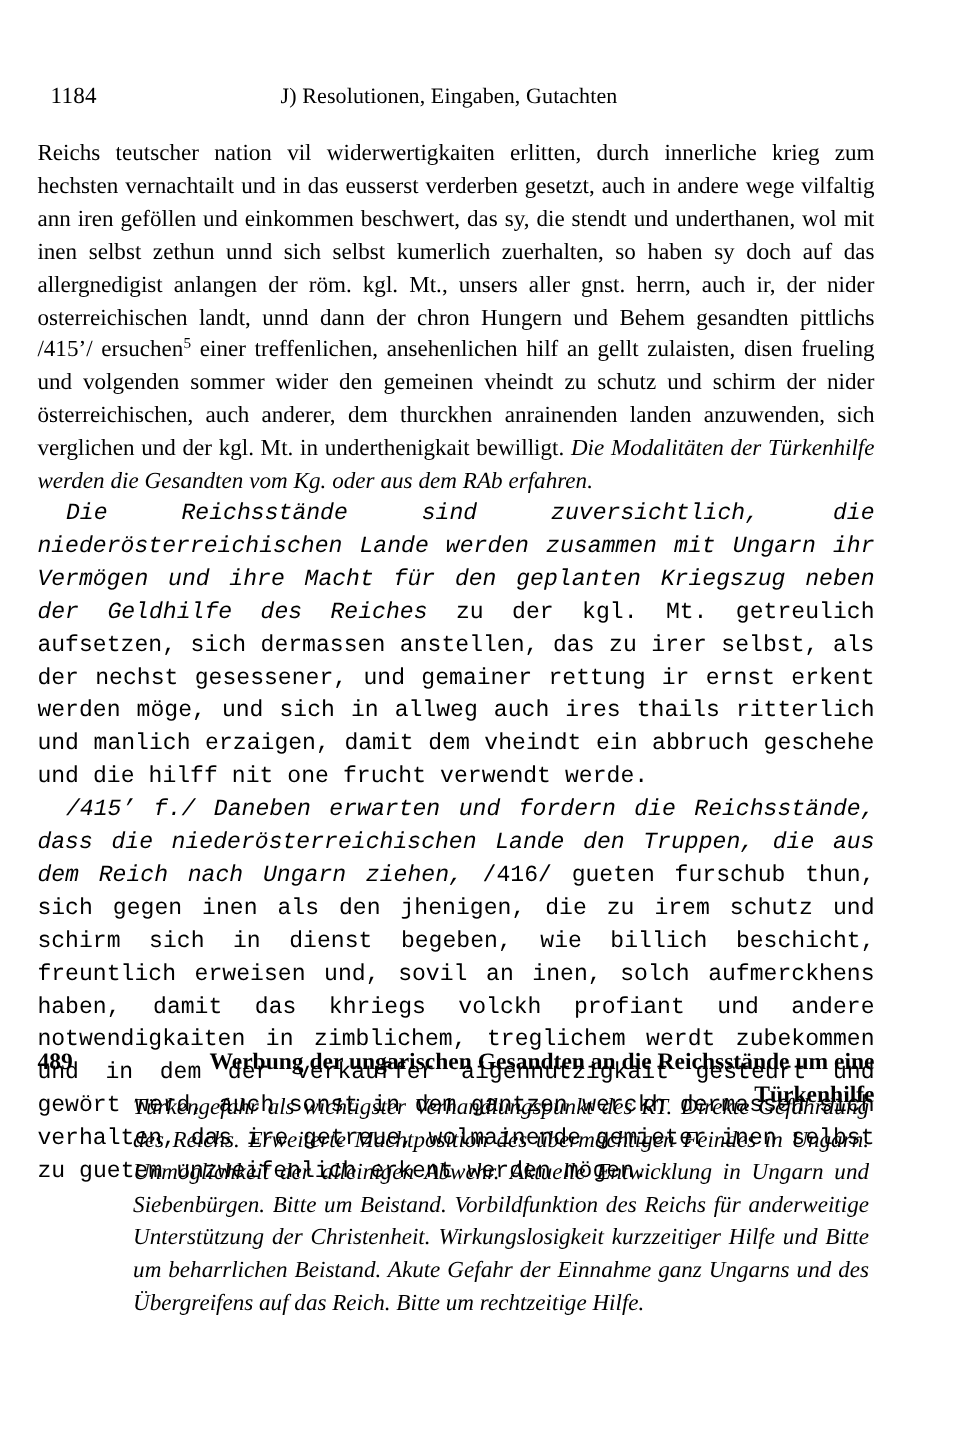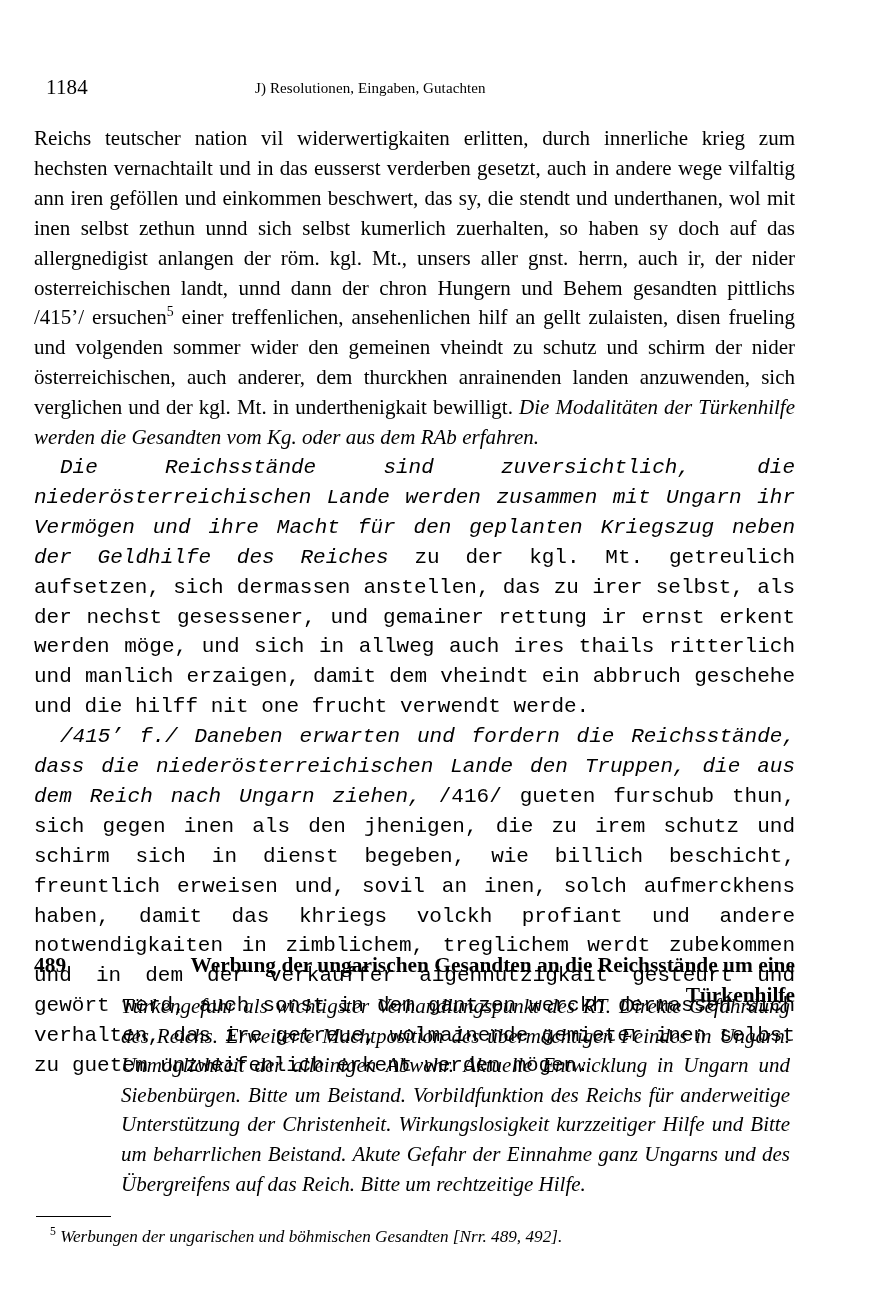--- a/index.html
+++ b/index.html
@@ -36,21 +36,21 @@
     top: 0;
     font-size: 21px;
     line-height: 26px;
     letter-spacing: 0.2px;
     margin-left: 12px;
   }
   .head-title {
     position: absolute;
     left: 221px;
     top: 3px;
-    font-size: 15px;
+    font-size: 20px;
     line-height: 23px;
     letter-spacing: 0.1px;
   }
 
   
   .body-col {
     position: absolute;
     left: 34px;
     top: 124px;
     width: 761px;
@@ -164,18 +164,14 @@
 
   </div>
 
   <div class="section-heading">
     <span class="num">489</span>
     <span class="htext">Werbung der ungarischen Gesandten an die Reichsstände um eine Türkenhilfe</span>
   </div>
 
   <div class="regest">Türkengefahr als wichtigster Verhandlungspunkt des RT. Direkte Gefährdung des Reichs. Erweiterte Machtposition des übermächtigen Feindes in Ungarn. Unmöglichkeit der alleinigen Abwehr. Aktuelle Entwicklung in Ungarn und Siebenbürgen. Bitte um Beistand. Vorbildfunktion des Reichs für anderweitige Unterstützung der Christenheit. Wirkungslosigkeit kurzzeitiger Hilfe und Bitte um beharrlichen Beistand. Akute Gefahr der Einnahme ganz Ungarns und des Übergreifens auf das Reich. Bitte um rechtzeitige Hilfe.</div>
 
-  <div class="footnote-area">
-    <div class="footnote-rule"></div>
-    <div class="footnote"><sup>5</sup> <span>Werbungen der ungarischen und böhmischen Gesandten [Nrr. 489, 492].</span></div>
-  </div>
 
 </div>
 
 </body></html>

